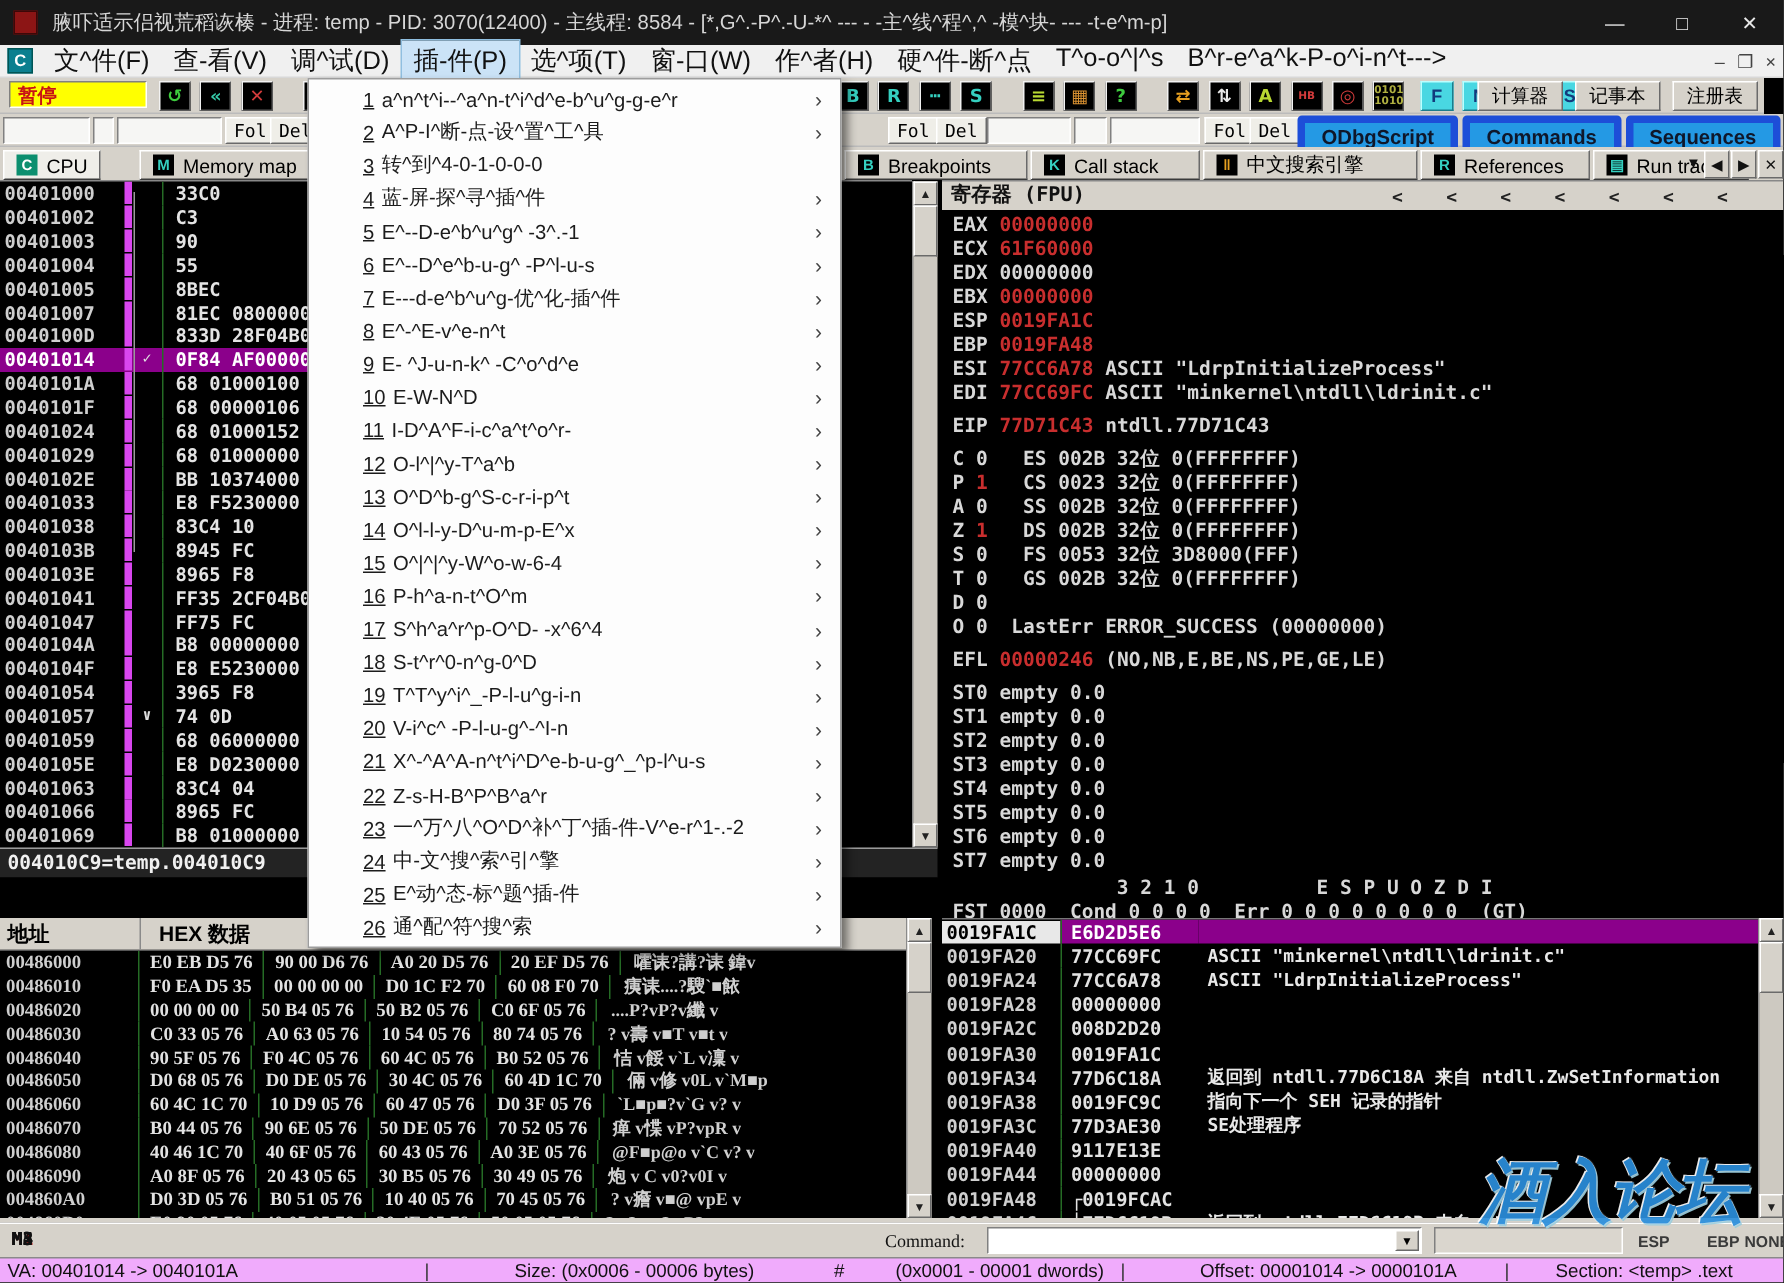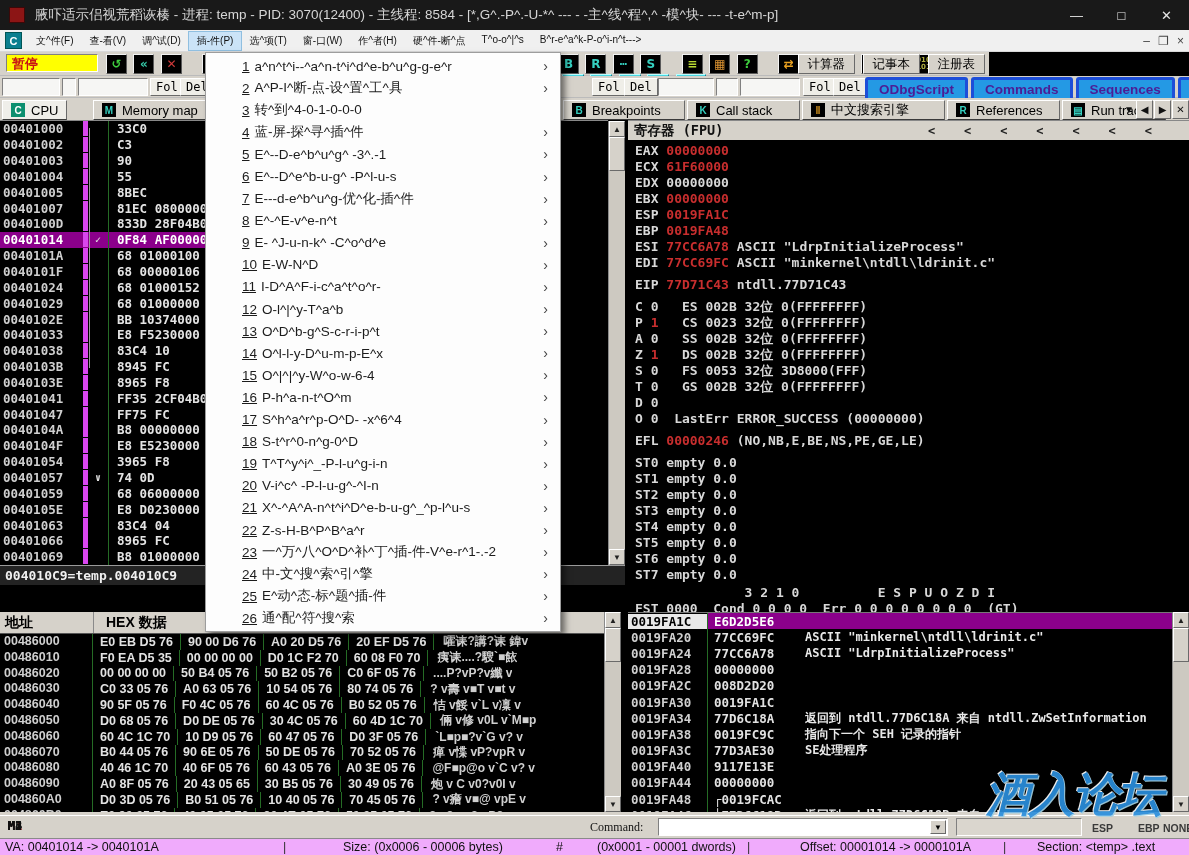--- a/index.html
+++ b/index.html
@@ -7,41 +7,41 @@
           font-family:"Liberation Sans",sans-serif;-webkit-font-smoothing:none;}
   
   .titlebar{position:absolute;left:0;top:0;width:1189px;height:30px;background:#191919;display:flex;align-items:center;}
   .app-icon{width:16px;height:16px;margin:0 10px 0 9px;background:#8c1515;border:1px solid #3c0808;box-sizing:border-box;}
   .title-text{color:#d6d6d6;font-size:13.5px;white-space:nowrap;flex:1;overflow:hidden;}
   .win-controls{display:flex;height:30px;}
   .win-btn{width:45px;height:30px;color:#e8e8e8;font-size:13px;display:flex;align-items:center;justify-content:center;}
   
   .menubar{position:absolute;left:0;top:30px;width:1189px;height:22px;background:#f0f0f0;display:flex;align-items:center;border-bottom:1px solid #d8d8d8;box-sizing:border-box;}
   .mb-icon{width:15px;height:15px;margin:0 6px 0 5px;background:#0b7f8f;color:#fff;font-size:11px;font-weight:bold;display:flex;align-items:center;justify-content:center;border:1px solid #055;}
-  .mb-item{padding:2px 8px;font-size:10px;color:#111;white-space:nowrap;}
+  .mb-item{padding:2px 8px;font-size:17px;color:#111;white-space:nowrap;}
   .mb-item.active{background:#cbe3f7;outline:1px solid #90bfe0;}
   .mdi-controls{margin-left:auto;display:flex;color:#444;font-size:12px;}
   .mdi-controls span{width:17px;text-align:center;}
   
-  .tb1{position:absolute;left:0;top:52px;width:989px;height:24px;background:#d6d2ca;border-bottom:1px solid #bbb;box-sizing:border-box;}
+  .tb1{position:absolute;left:0;top:52px;width:1176px;height:24px;background:#d6d2ca;border-bottom:1px solid #bbb;box-sizing:border-box;}
   .pause-box{position:absolute;left:6px;top:2px;width:92px;height:18px;background:#ffff00;border:1px solid;border-color:#808080 #fff #fff #808080;color:#c81414;font-weight:bold;font-size:13px;line-height:17px;padding-left:5px;box-sizing:border-box;}
   .tbtn{display:inline-flex;width:21px;height:20px;background:#000;border:1px solid;border-color:#f2f2f2 #5a5a5a #5a5a5a #f2f2f2;align-items:center;justify-content:center;font-weight:bold;font-size:12px;box-sizing:border-box;margin-right:2px;vertical-align:top;font-family:"DejaVu Sans",sans-serif;}
   .tbtn.gap{margin-left:14px;}
   .tbtn.small{font-size:7px;line-height:7px;text-align:center;white-space:normal;word-spacing:100px;}
   .grp-left{position:absolute;left:106px;top:2px;}
   .grp-right{position:absolute;left:558px;top:2px;}
   .cyan-btn{display:inline-flex;width:22px;height:20px;background:#49d7e2;border:1px solid;border-color:#bff #1a7c8c #1a7c8c #bff;color:#123a7c;font-weight:bold;font-size:12px;align-items:center;justify-content:center;box-sizing:border-box;margin-right:2px;vertical-align:top;}
   .cyan-blank{width:30px;}
   .util-group{position:absolute;right:4px;top:2px;}
   .util-btn{display:inline-block;height:20px;line-height:18px;padding:0 9px;background:#d6d2ca;border:1px solid;border-color:#fff #6a6a6a #6a6a6a #fff;font-size:12.5px;color:#000;box-sizing:border-box;margin-left:3px;}
   .tb2{position:absolute;left:0;top:76px;width:1189px;height:22px;background:#d6d2ca;border-bottom:1px solid #bbb;box-sizing:border-box;}
   .field{position:absolute;top:2px;height:18px;background:#f6f6f4;border:1px solid;border-color:#808080 #fff #fff #808080;box-sizing:border-box;}
   .fd-btn{position:absolute;top:2px;height:18px;line-height:16px;padding:0 5px;background:#efeee8;border:1px solid;border-color:#fff #6a6a6a #6a6a6a #fff;font-family:"DejaVu Sans Mono",monospace;font-size:12px;box-sizing:border-box;}
   .bluetabs{position:absolute;left:865px;top:1px;display:flex;}
-  .bluetab{height:20px;line-height:19px;padding:0 11px;margin-right:3px;background:#2499e4;color:#4c1d95;font-weight:bold;font-size:13.5px;border:3px solid #1d4ed8;border-radius:3px 3px 0 0;white-space:nowrap;}
+  .bluetab{height:20px;line-height:19px;padding:0 11px;margin-right:3px;background:#2499e4;color:#0f172a;font-weight:bold;font-size:13.5px;border:5px solid #1d4ed8;border-radius:3px 3px 0 0;white-space:nowrap;}
   
   .tabrow{position:absolute;left:0;top:98px;width:1189px;height:22px;background:#d6d2ca;}
   .ptab{position:absolute;top:2px;height:20px;background:#d6d2ca;border:1px solid;border-color:#fff #6a6a6a #3a3a3a #fff;display:flex;align-items:center;padding:0 8px;font-size:13px;box-sizing:border-box;white-space:nowrap;}
   .ptab.active{background:#efeee9;}
   .ptab .ticon{width:14px;height:14px;background:#000;color:#35d0c0;font-size:10px;font-weight:bold;display:flex;align-items:center;justify-content:center;margin-right:6px;}
   .ptab.active .ticon{background:#0c8f6f;color:#fff;}
   .tabnav{position:absolute;right:0;top:2px;display:flex;}
   .navbtn{width:17px;height:19px;background:#d6d2ca;border:1px solid;border-color:#fff #6a6a6a #6a6a6a #fff;font-size:10px;display:flex;align-items:center;justify-content:center;box-sizing:border-box;margin-left:1px;color:#111;}
   
   .mono{font-family:"DejaVu Sans Mono",monospace;white-space:pre;}
@@ -58,21 +58,21 @@
   .sarrow{height:16px;background:#d6d2ca;border:1px solid;border-color:#fff #6a6a6a #6a6a6a #fff;font-size:8px;color:#222;display:flex;align-items:center;justify-content:center;box-sizing:border-box;}
   .sthumb{height:34px;background:#d6d2ca;border:1px solid;border-color:#fff #6a6a6a #6a6a6a #fff;box-sizing:border-box;}
   
   .infoline{position:absolute;left:0;top:565px;width:625px;height:20px;background:#232323;border-top:1px solid #9a9a9a;color:#f0f0f0;font-family:"DejaVu Sans Mono",monospace;font-size:13px;font-weight:bold;line-height:19px;padding-left:5px;box-sizing:border-box;}
   .infoblack{position:absolute;left:0;top:585px;width:625px;height:27px;background:#000;}
   
   .hexpane{position:absolute;left:0;top:612px;width:604px;height:200px;background:#000;overflow:hidden;}
   .hexhead{height:22px;background:#d6d2ca;color:#000;display:flex;font-size:14px;font-weight:bold;align-items:center;border-bottom:1px solid #555;box-sizing:border-box;}
   .hexhead .h1{width:88px;padding-left:5px;border-right:1px solid #8a8a8a;height:100%;display:flex;align-items:center;}
   .hexhead .h2{padding-left:12px;}
-  .hrow{height:15.8px;display:flex;align-items:flex-start;font-family:Liberation Sans, sans-serif;font-size:12.5px;font-weight:bold;color:#d6d6d6;white-space:pre;}
+  .hrow{height:15.8px;display:flex;align-items:center;font-family:Liberation Serif, serif;font-size:12.5px;font-weight:bold;color:#d6d6d6;white-space:pre;}
   .haddr{width:88px;padding-left:4px;color:#cfcfcf;}
   .hgrp{padding:0 7px;border-left:1px solid #256b25;height:100%;display:flex;align-items:center;color:#e2e2e2;}
   .htxt{padding-left:9px;border-left:1px solid #256b25;height:100%;display:flex;align-items:center;color:#cfcfcf;font-size:12px;overflow:hidden;}
   
   .rightcol{position:absolute;left:628px;top:120px;width:561px;height:692px;background:#000;}
   .reghead{position:absolute;left:0;top:0;width:561px;height:20px;background:#d6d2ca;border-top:1px solid #888;color:#111;font-family:"DejaVu Sans Mono",monospace;font-weight:bold;font-size:13.5px;line-height:18px;padding-left:6px;box-sizing:border-box;}
   .regchev{position:absolute;left:300px;top:1px;color:#222;font-size:12px;}
   .regbody{position:absolute;left:0;top:20px;width:561px;height:472px;overflow:hidden;padding:3px 0 0 7px;box-sizing:border-box;font-family:"DejaVu Sans Mono",monospace;font-size:13px;font-weight:bold;color:#d8d8d8;}
   .regrow{line-height:16px;height:16px;white-space:pre;}
   .regrow.gap{margin-top:6px;}

